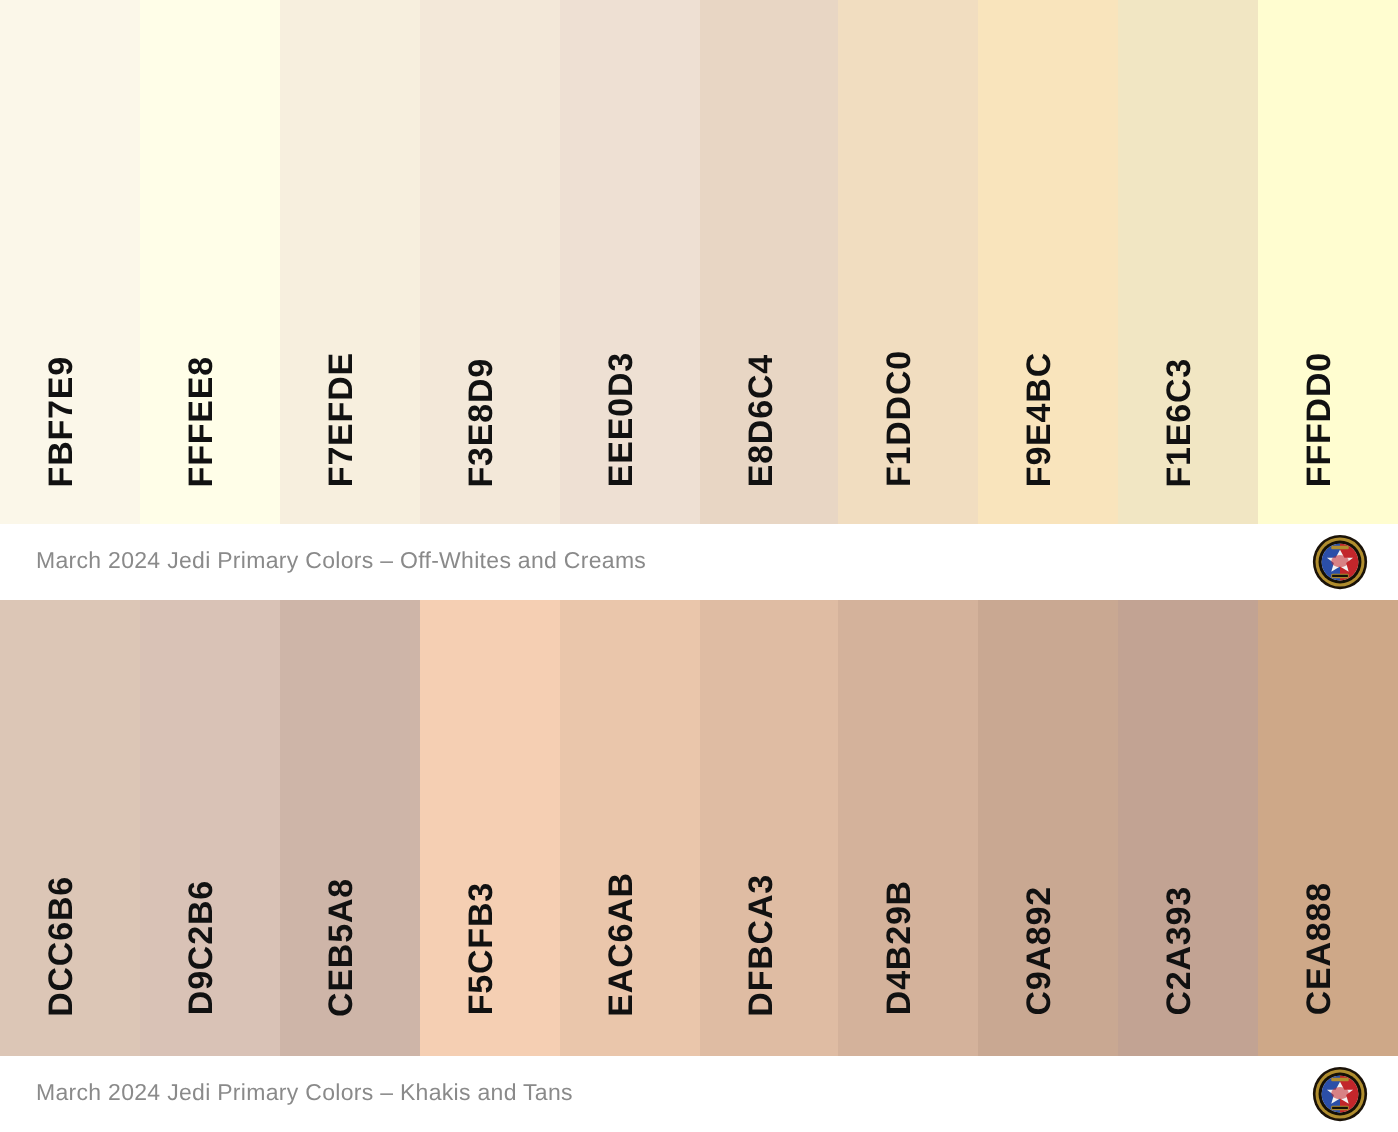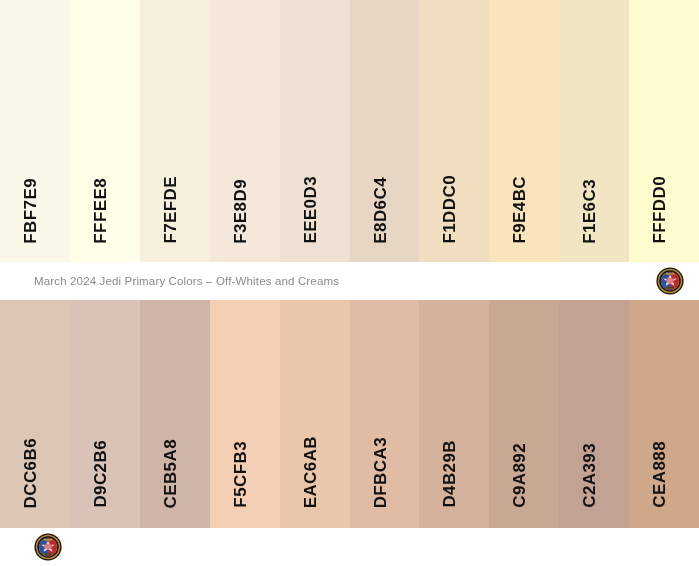--- a/index.html
+++ b/index.html
@@ -50,21 +50,21 @@
     line-height: 1;
   }
   .caption-bar {
     width: 699px;
     height: 38px;
     background: #ffffff;
     display: flex;
     align-items: center;
     justify-content: space-between;
     box-sizing: border-box;
-    padding: 0 10px 0 34px;
+    padding: 0 10px 0 18px;
   }
   .caption-text {
     font-family: "Liberation Sans", sans-serif;
     font-size: 11.5px;
     color: #8a8a8a;
     letter-spacing: 0.15px;
     white-space: nowrap;
   }
   .seal {
     width: 28px;
@@ -164,20 +164,21 @@
         <span class="swatch-label">C9A892</span>
       </div>
       <div class="swatch" style="background-color: rgb(194, 163, 147);">
         <span class="swatch-label">C2A393</span>
       </div>
       <div class="swatch" style="background-color: rgb(206, 168, 136);">
         <span class="swatch-label">CEA888</span>
       </div>
     </div>
     <div class="caption-bar">
+      <span class="caption-text">March 2024 Jedi Primary Colors – Khakis and Tans</span>
       <span class="seal">
         <svg viewBox="0 0 64 64" width="28" height="28" aria-hidden="true">
           <circle cx="32" cy="32" r="31" fill="#1a1208"></circle>
           <circle cx="32" cy="32" r="28" fill="#b08d2e"></circle>
           <circle cx="32" cy="32" r="24.5" fill="#141006"></circle>
           <circle cx="32" cy="32" r="21" fill="#e8e3d6"></circle>
           <path d="M32 11 A21 21 0 0 0 32 53 Z" fill="#2b4fa8"></path>
           <path d="M32 11 A21 21 0 0 1 32 53 Z" fill="#c2262b"></path>
           <path d="M32 18 L37 27 L47 27 L39 33 L42 43 L32 37 L22 43 L25 33 L17 27 L27 27 Z" fill="#f2f2f2"></path>
           <ellipse cx="32" cy="31" rx="10" ry="7" fill="#c2262b" opacity="0.55"></ellipse>

